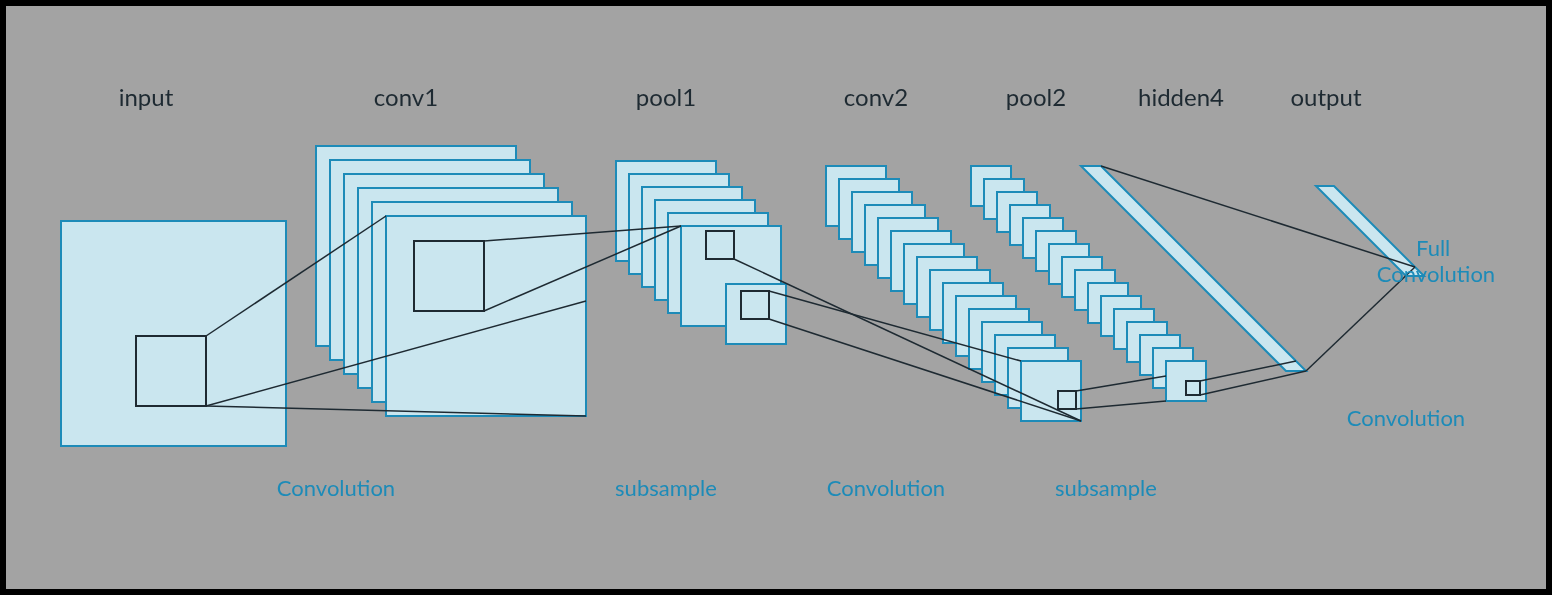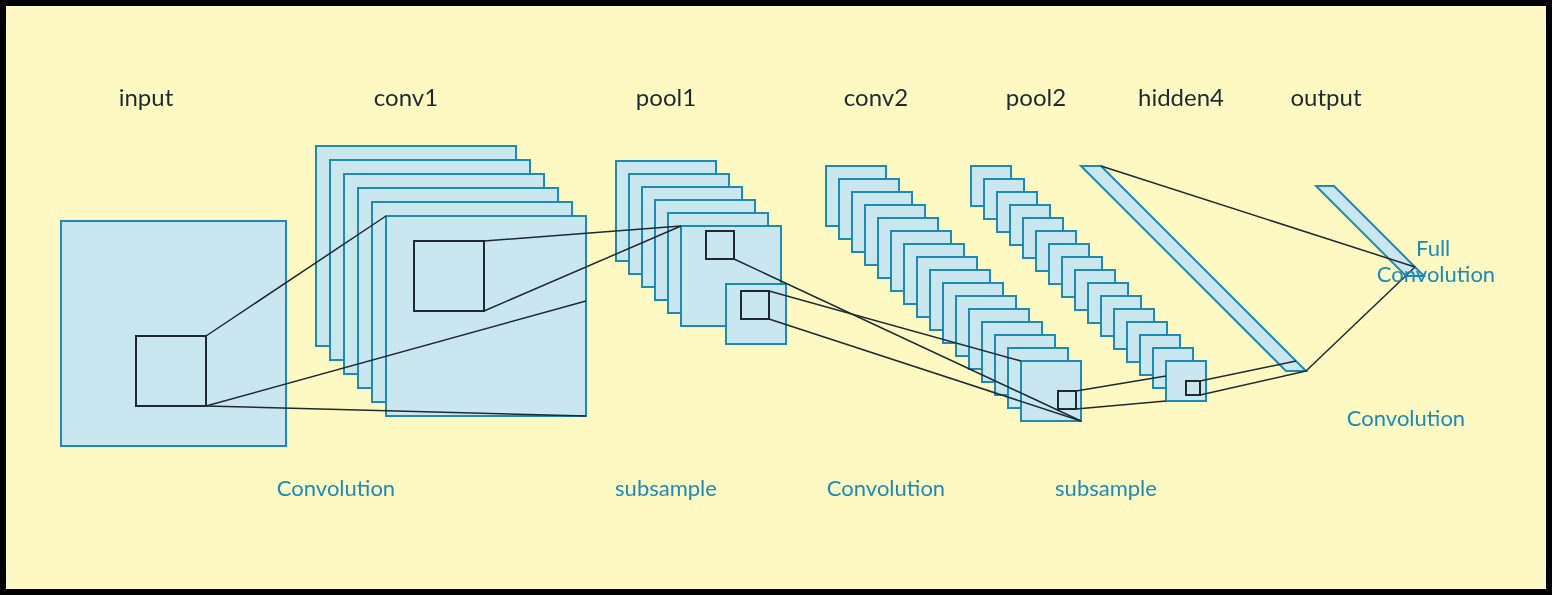--- a/index.html
+++ b/index.html
@@ -6,21 +6,21 @@
     margin: 0;
     padding: 0;
     background: #fff;
     font-family: "Lato", "Helvetica Neue", Arial, sans-serif;
   }
   .frame {
     box-sizing: border-box;
     width: 1552px;
     height: 595px;
     border: 6px solid #000;
-    background: #fef9c3;
+    background: #a3a3a3;
     position: relative;
   }
   svg { display: block; }
   .layer-label {
     font-size: 24px;
     fill: #1e2a32;
   }
   .op-label {
     font-size: 22px;
     fill: #1d8bb8;

